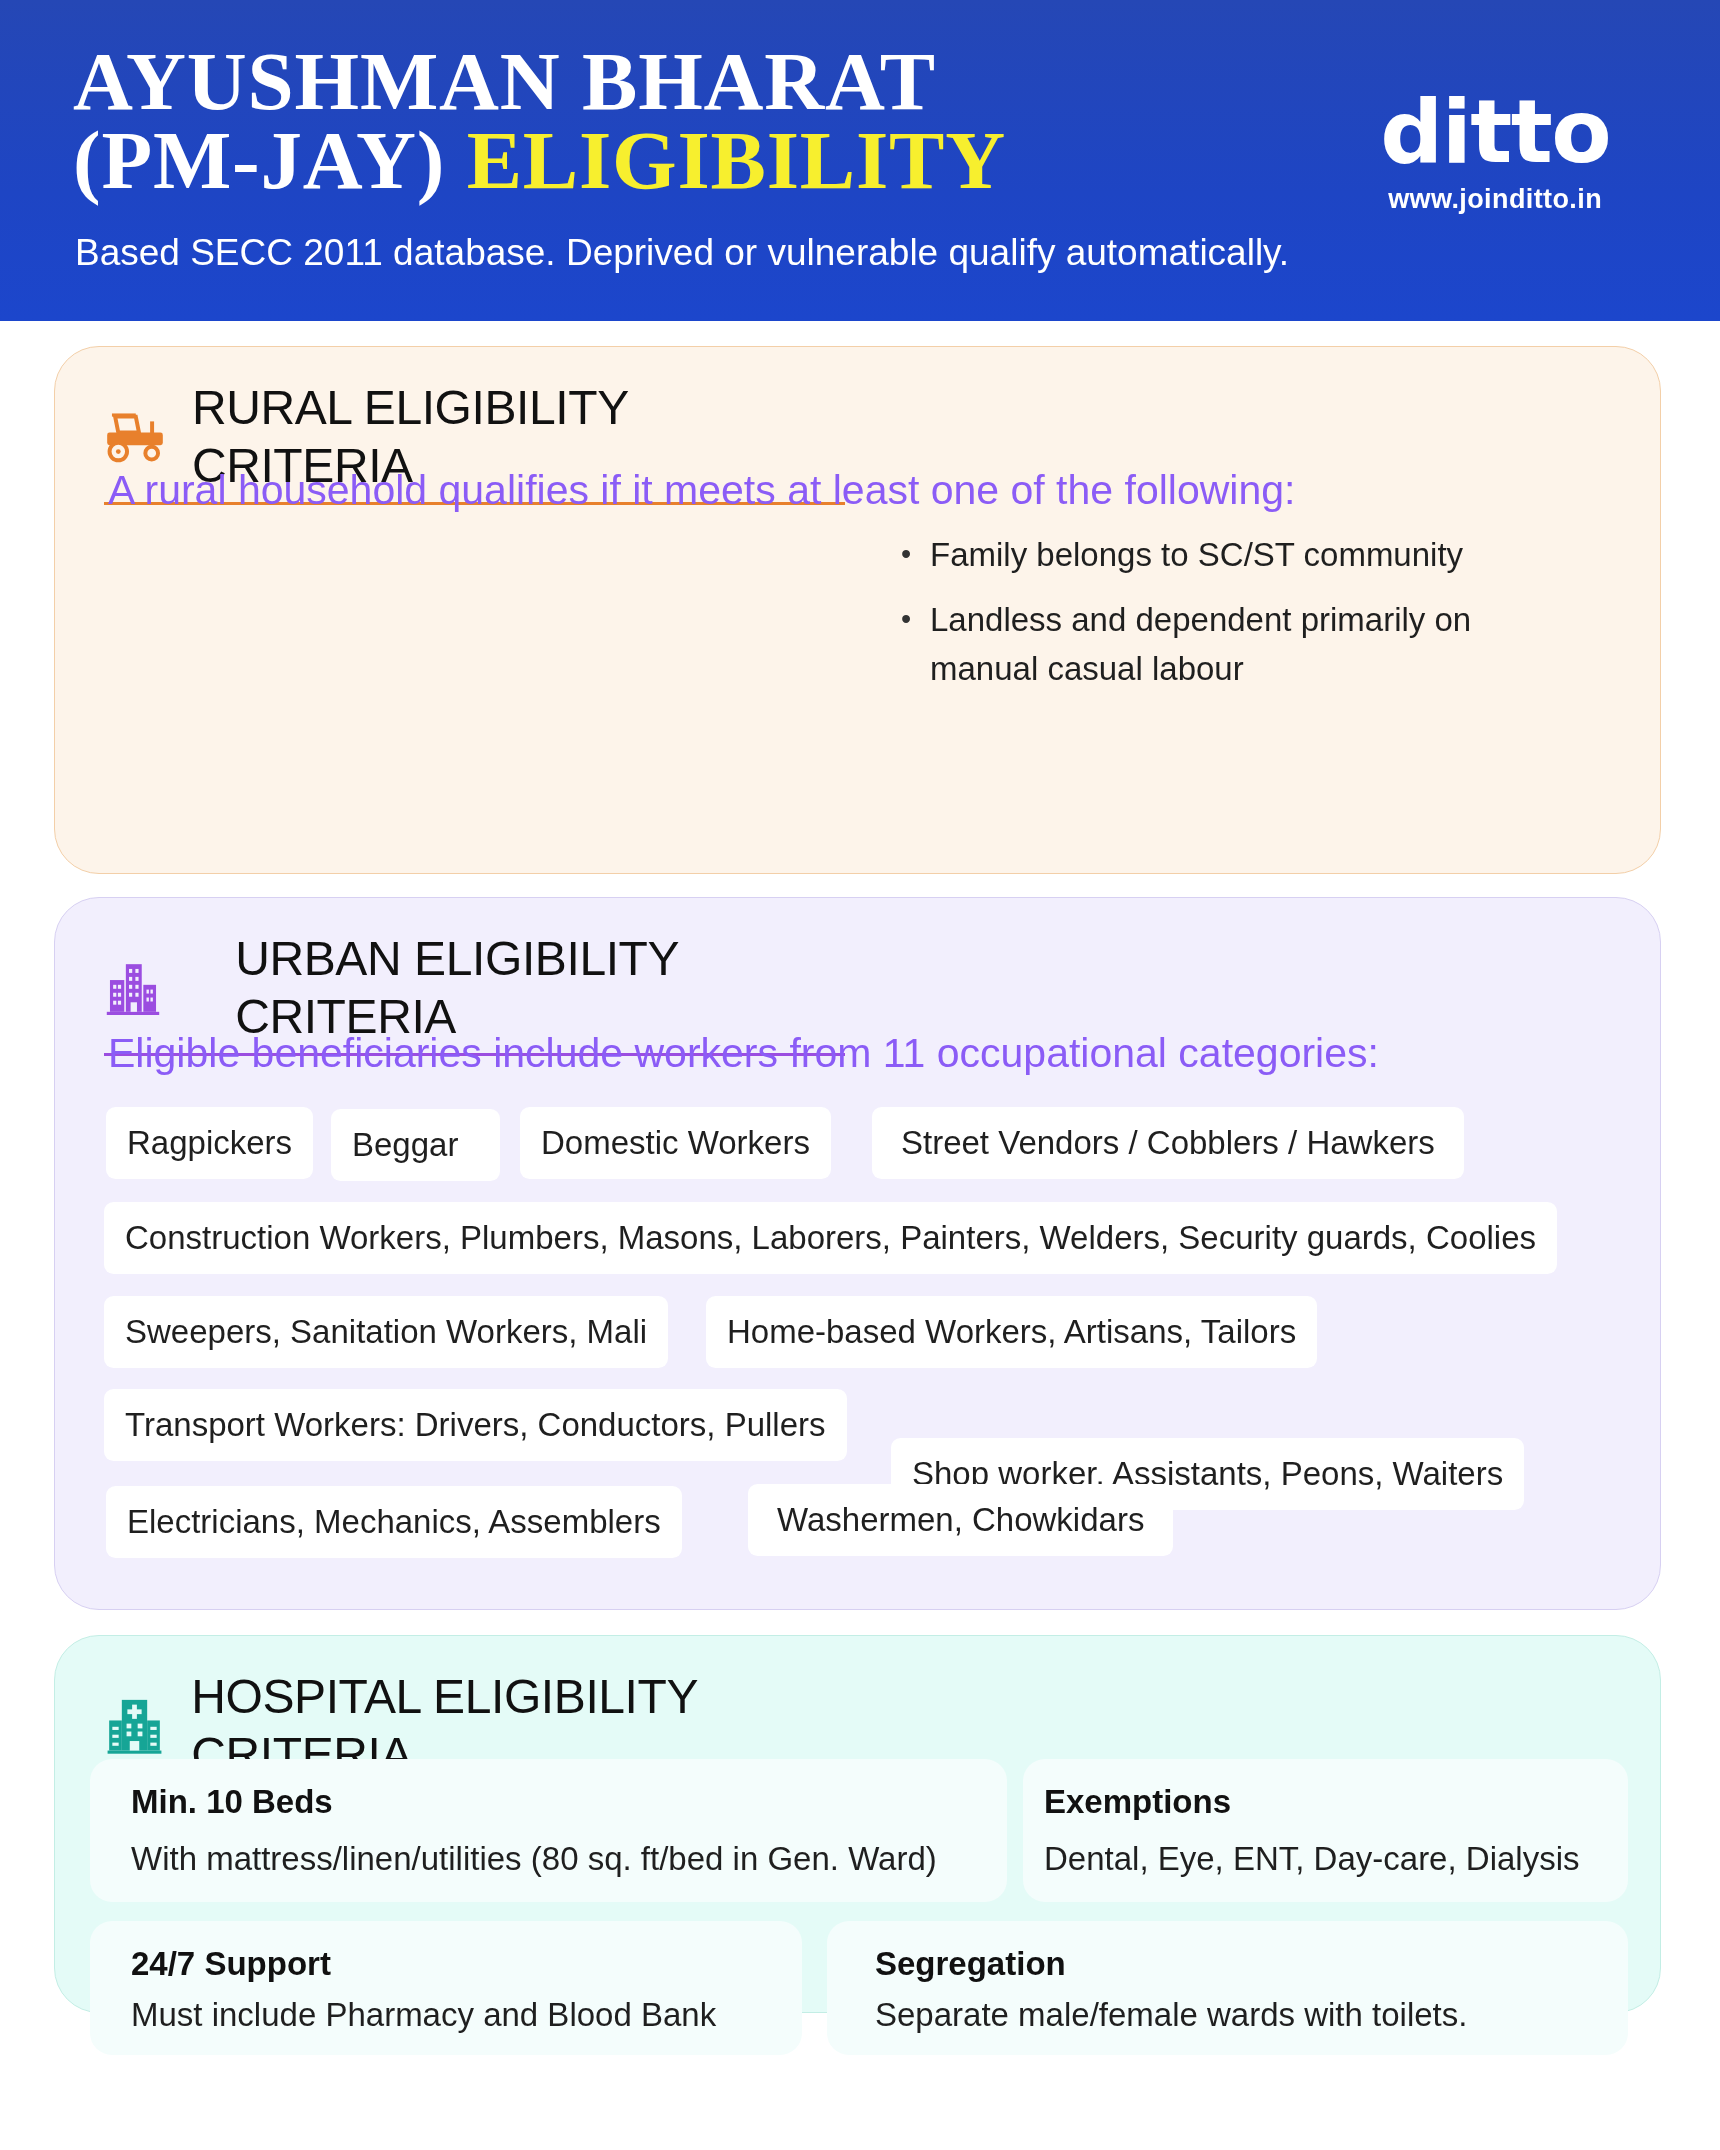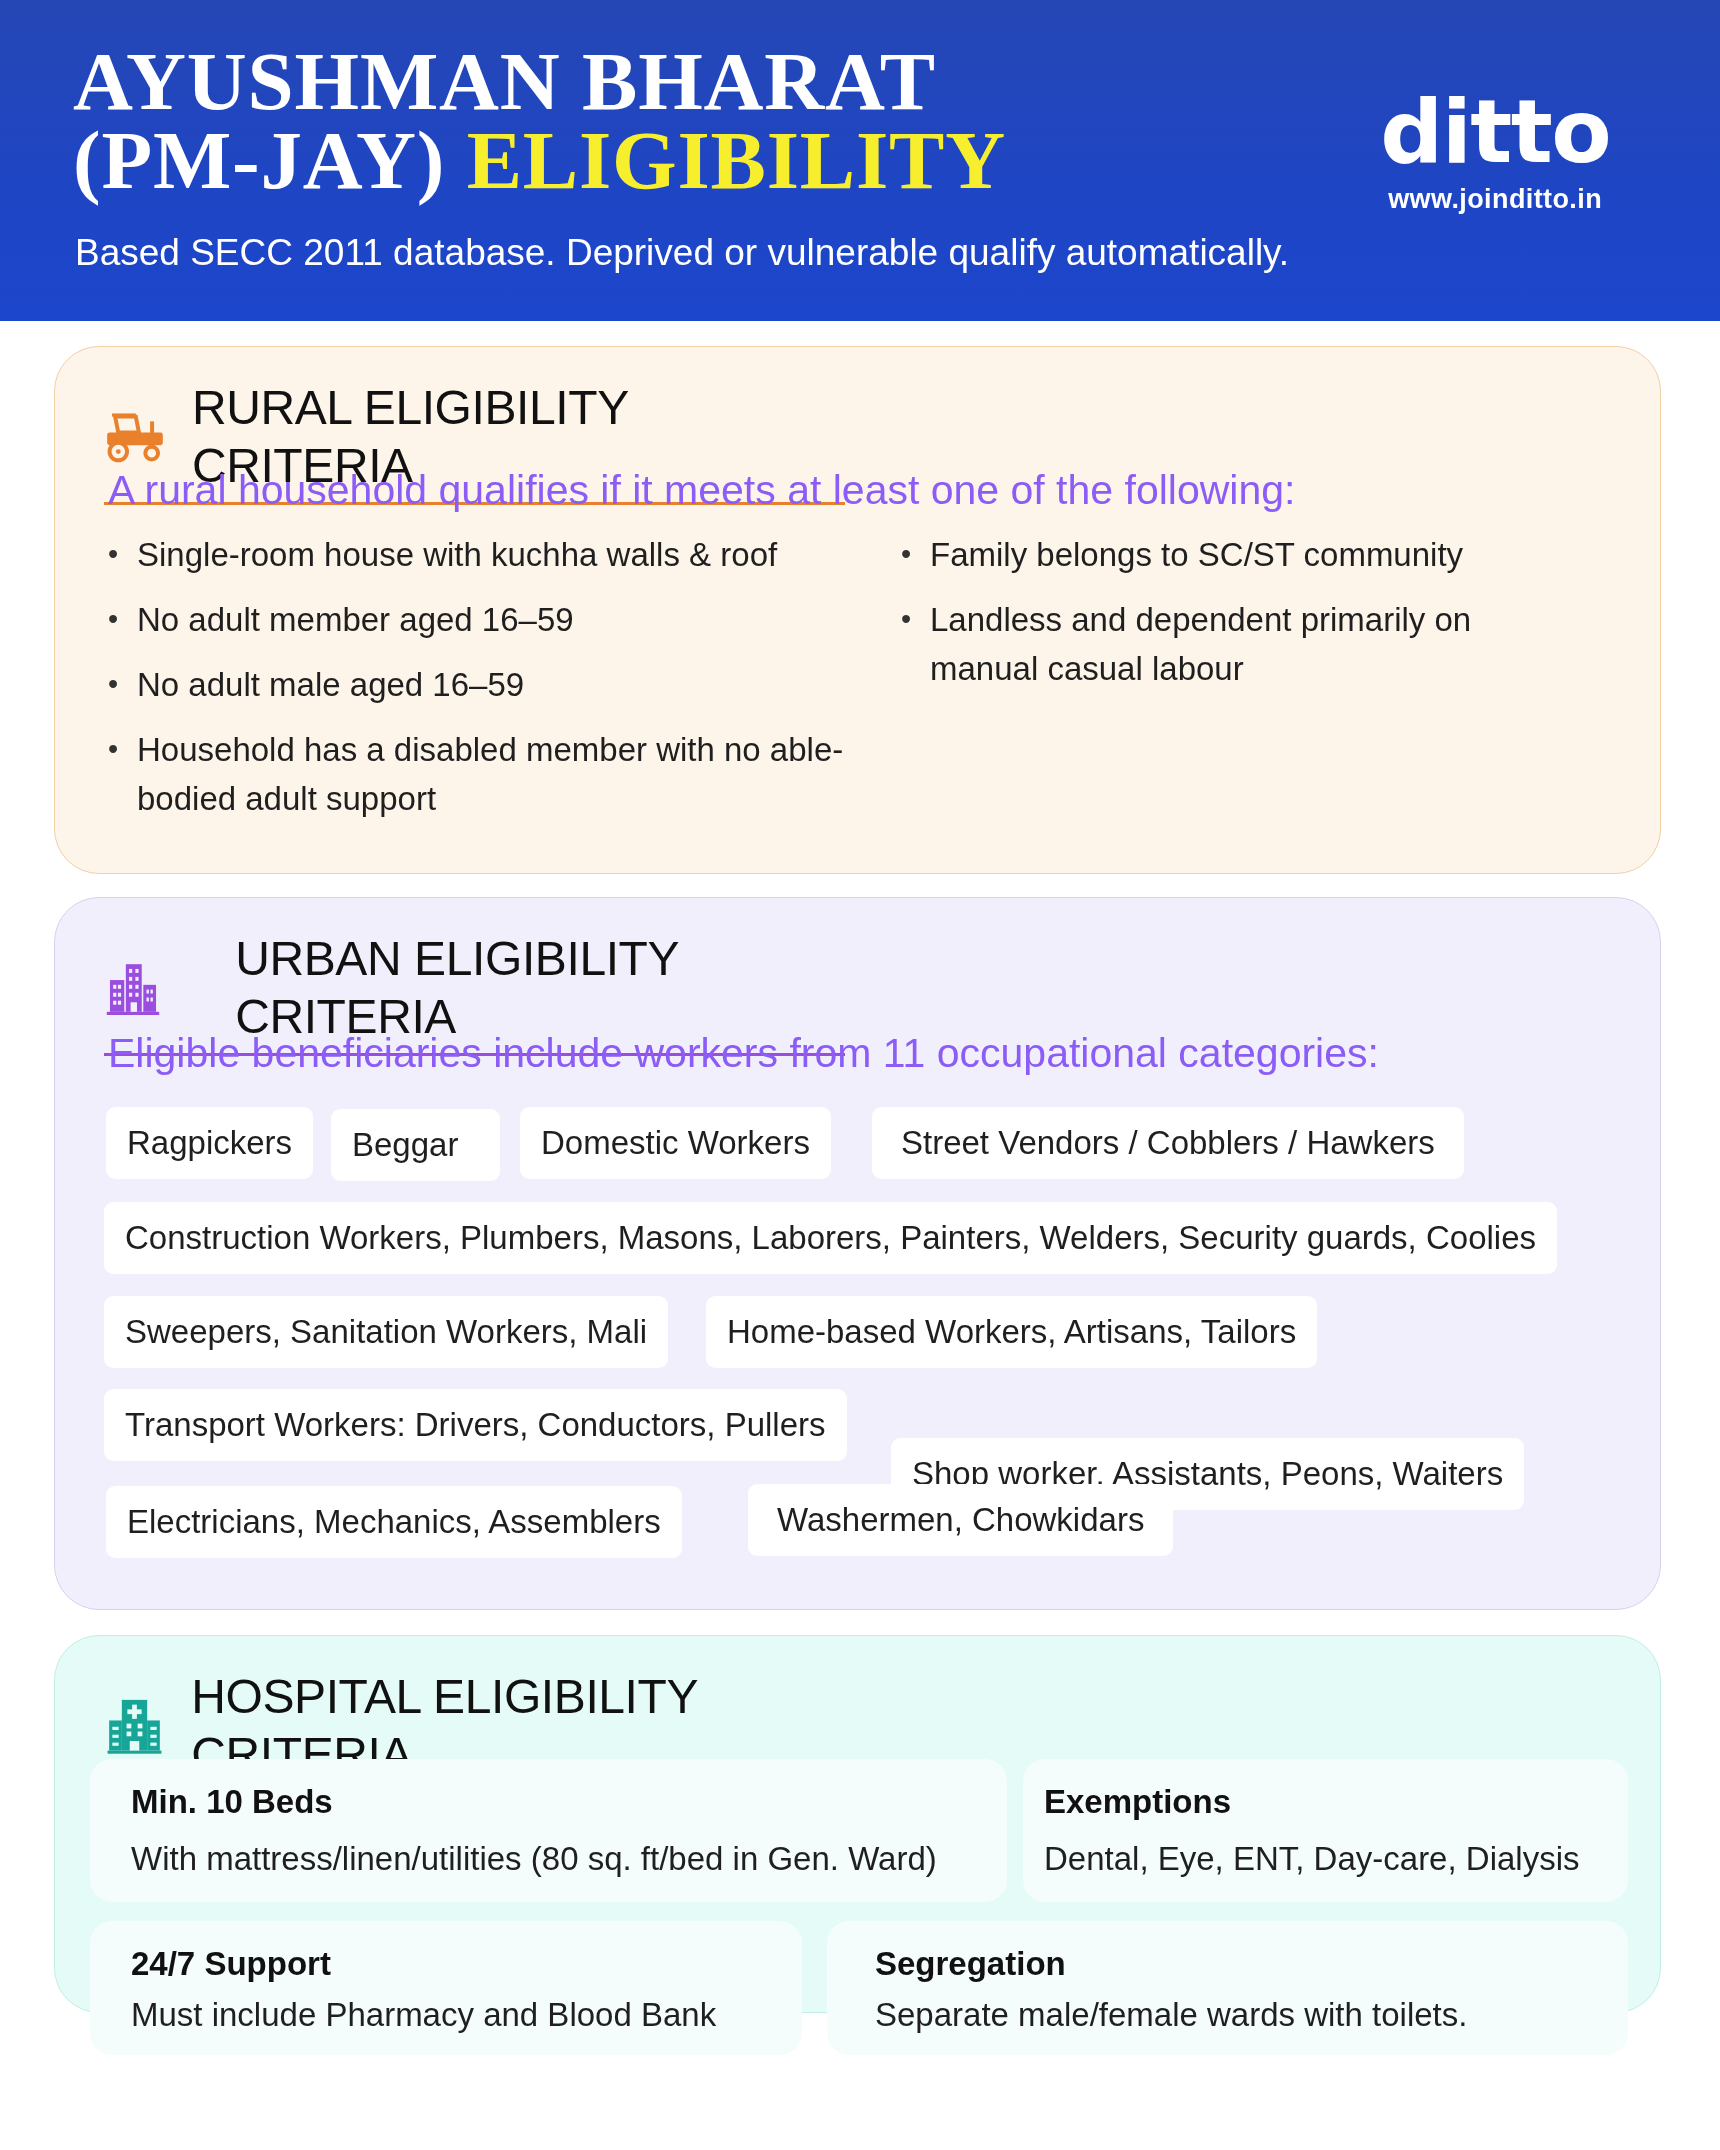--- a/index.html
+++ b/index.html
@@ -115,26 +115,20 @@
         <rect x="4" y="28" width="70" height="16" rx="3" fill="#e8802c"></rect>
         <rect x="58" y="14" width="5" height="16" fill="#e8802c"></rect>
         <circle cx="18" cy="52" r="11" fill="#fdf4ea" stroke="#e8802c" stroke-width="5"></circle>
         <circle cx="18" cy="52" r="3" fill="#e8802c"></circle>
         <circle cx="60" cy="54" r="8" fill="#fdf4ea" stroke="#e8802c" stroke-width="5"></circle>
       </svg>
     </span>
     <span class="sec-title">RURAL ELIGIBILITY CRITERIA</span>
   </div>
   <div class="intro">A rural household qualifies if it meets at least one of the following:</div>
-  <ul class="bullets left">
-    <li>Single-room house with kuchha walls &amp; roof</li>
-    <li>No adult member aged 16–59</li>
-    <li>No adult male aged 16–59</li>
-    <li style="width:748px;">Household has a disabled member with no able-bodied adult support</li>
-  </ul>
   <ul class="bullets right">
     <li>Family belongs to SC/ST community</li>
     <li style="width:661px;">Landless and dependent primarily on manual casual labour</li>
   </ul>
 </div>
 
 <div class="card urban">
   <div class="sec-head">
     <span class="sec-icon">
       <svg width="56" height="54" viewBox="0 0 70 68">

